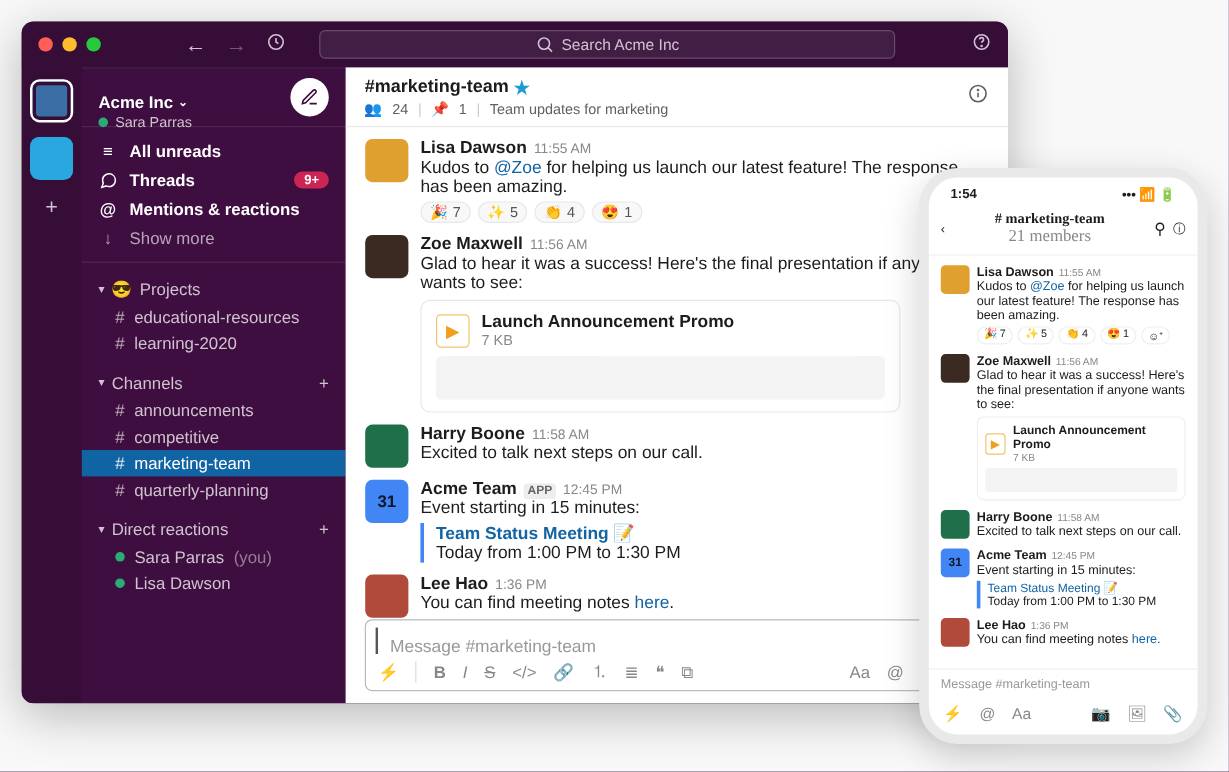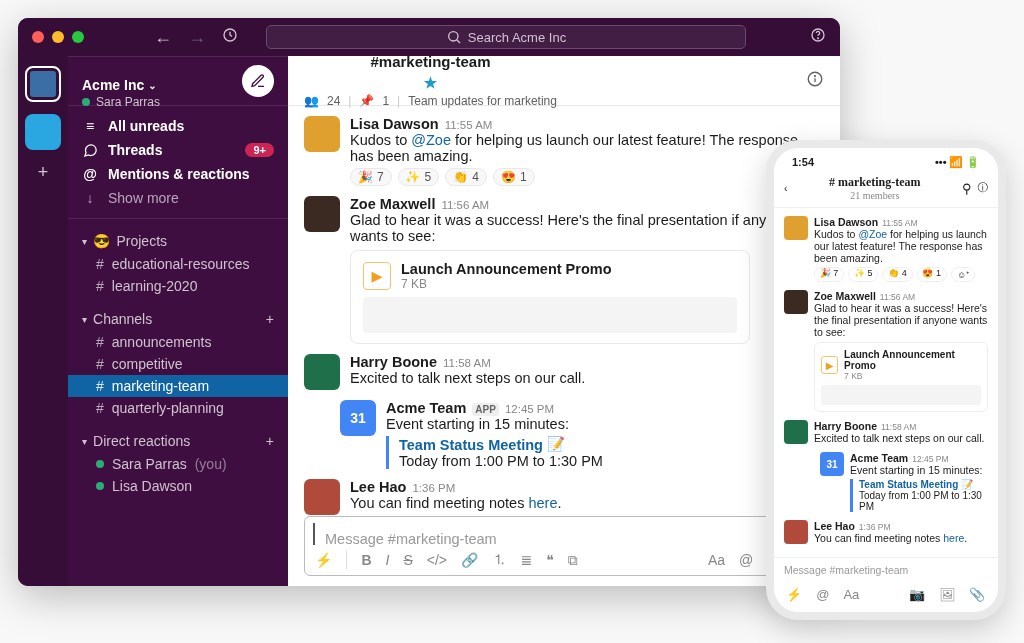--- a/index.html
+++ b/index.html
@@ -135,32 +135,32 @@
   }
   .channel-header {
     height: 50px;
     border-bottom: 1px solid #e8e8e8;
     display: flex;
     align-items: center;
     padding: 0 16px;
     justify-content: space-between;
   }
   .ch-title-block { display:flex; flex-direction:column; gap:2px;}
-  .ch-title { font-weight: 800; font-size: 15px; color:#1d1c1d; display:flex; align-items:center; gap:4px;flex-direction:column;}
+  .ch-title { font-weight: 800; font-size: 15px; color:#1d1c1d; display:flex; align-items:center; gap:4px;}
   .ch-meta { font-size: 12px; color: #616061; display:flex; gap:8px; align-items:center;}
   .ch-meta .sep { color:#ccc;}
   .star { color:#1d9bd1; }
   .info-icon { color:#616061; }
   .messages { flex:1; overflow-y:auto; padding: 10px 16px 4px; font-size: 14.5px; color:#1d1c1d;}
   .msg { display:flex; gap:10px; margin-bottom: 10px; }
   .avatar { width:36px; height:36px; border-radius:6px; flex-shrink:0;}
   .av-lisa { background:#e0a030;}
   .av-zoe { background:#3a2a22;}
   .av-harry { background:#1f6f4a;}
-  .av-acme { background:#4285f4; color:#ffffff; display:flex; align-items:center; justify-content:center; font-size:14px; font-weight:700;margin-left:36px;}
+  .av-acme { background:#4285f4; color:#0f172a; display:flex; align-items:center; justify-content:center; font-size:14px; font-weight:700;}
   .av-lee { background:#b04a3a;}
   .msg-body { flex:1; }
   .msg-head { display:flex; align-items:baseline; gap:6px;}
   .msg-author { font-weight:800; }
   .msg-time { font-size:11.5px; color:#888;}
   .app-badge { font-size:10px; background:#eee; color:#666; padding:1px 3px; border-radius:3px; font-weight:600;}
   .mention { color:#1264a3; }
   .link { color:#1264a3; }
   .reactions { display:flex; gap:6px; margin-top:4px;}
   .react { border:1px solid #e8e8e8; background:#f8f8f8; border-radius:12px; padding:1px 7px; font-size:12px; display:flex; gap:4px; align-items:center; color:#555;}
@@ -203,38 +203,38 @@
     display:flex;
     flex-direction:column;
     overflow:hidden;
     font-size: 10.5px;
     color:#1d1c1d;
   }
   .phone-status { display:flex; justify-content:space-between; padding:8px 18px 2px; font-size:11px; font-weight:600;}
   .phone-head { display:flex; align-items:center; padding:4px 10px 6px; gap:6px; border-bottom:1px solid #f0f0f0;}
   .phone-head-center { flex:1; text-align:center;font-family:Liberation Serif, serif;}
   .phone-head-title { font-weight:700; font-size:12px;}
-  .phone-head-sub { font-size:10px; color:#888;}
+  .phone-head-sub { font-size:14px; color:#888;}
   .phone-messages { flex:1; overflow-y:auto; padding:8px 10px;}
   .pmsg { display:flex; gap:6px; margin-bottom:8px;}
   .pavatar { width:24px;height:24px;border-radius:4px; flex-shrink:0;}
   .pmsg-body { flex:1;}
   .pmsg-head { display:flex; gap:4px; align-items:baseline;}
   .pmsg-author { font-weight:800; font-size:10.5px;}
   .pmsg-time { font-size:8.5px; color:#888;}
   .preactions { display:flex; gap:4px; margin-top:3px;}
   .preact { border:1px solid #eee; border-radius:10px; padding:0 5px; font-size:9px; display:flex; gap:2px;}
   .pfile-card { border:1px solid #eee; border-radius:6px; padding:6px; margin-top:4px; display:flex; flex-direction:column; gap:4px;}
   .pfile-head { display:flex; gap:6px; align-items:center;}
   .pfile-icon { width:18px;height:18px;border:1px solid #f0c36d;border-radius:3px;display:flex;align-items:center;justify-content:center;color:#f0a020;font-size:10px;}
   .pfile-title { font-weight:700; font-size:10px;}
   .pfile-meta { font-size:8.5px; color:#888;}
   .pfile-preview { height:20px; background:#f4f4f4; border-radius:3px;}
   .pevent-block { border-left:3px solid #4285f4; padding-left:6px; margin-top:3px; font-size:10px;}
-  .pevent-title { color:#1264a3; font-weight:700;}
+  .pevent-title { color:#1264a3; font-weight:400;}
   .plink { color:#1264a3;}
   .phone-composer { border-top:1px solid #eee; padding:6px 10px; color:#999; font-size:10.5px;}
   .phone-toolbar { display:flex; padding:5px 12px 10px; gap:14px; color:#888; font-size:13px;}
   .phone-toolbar .spacer{flex:1;}
 </style>
 </head>
 <body>
 
 <div class="desktop-app">
 

